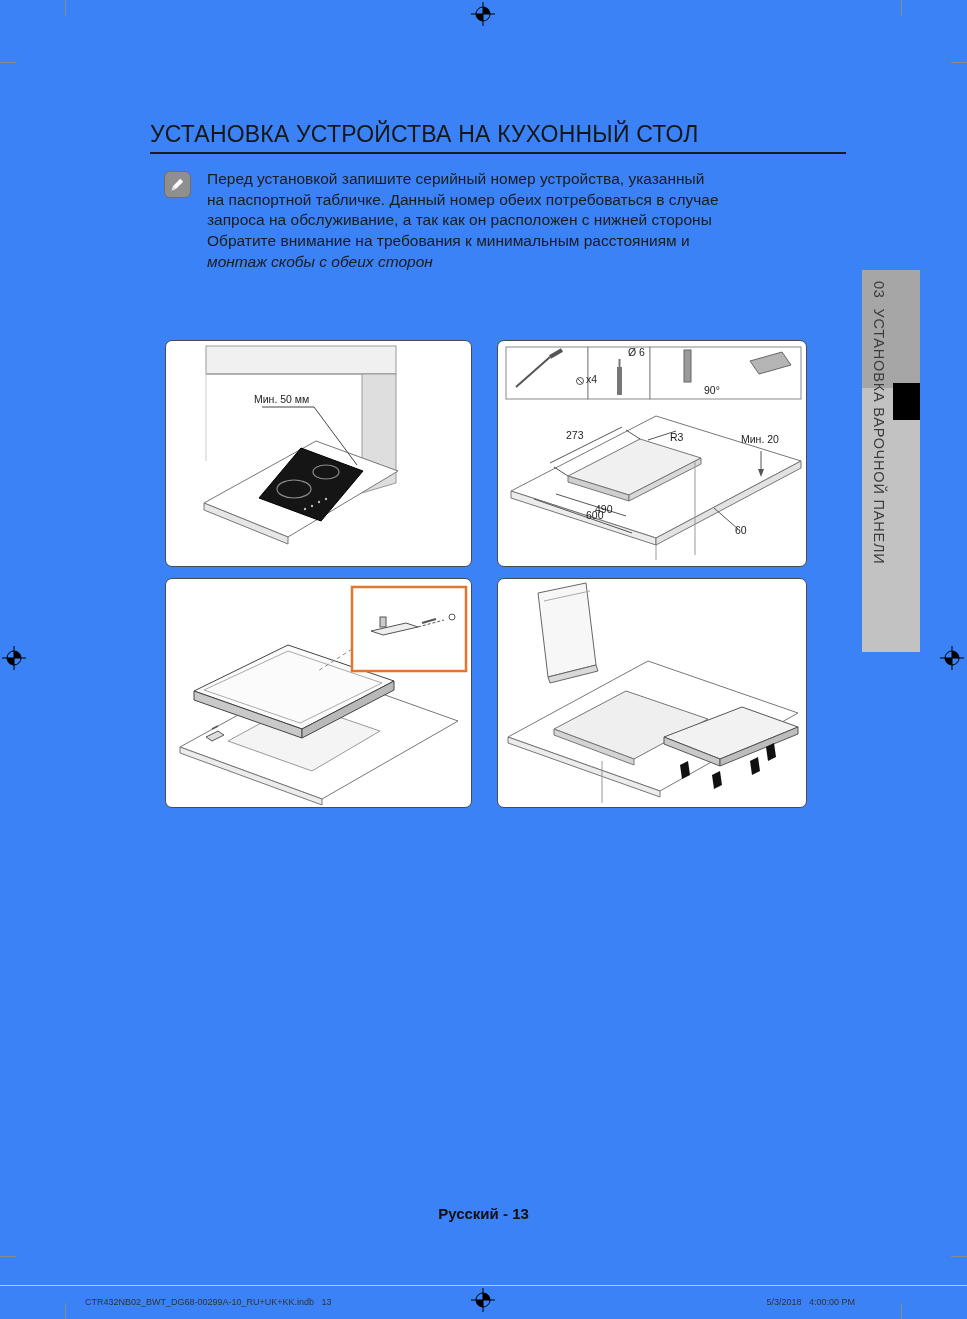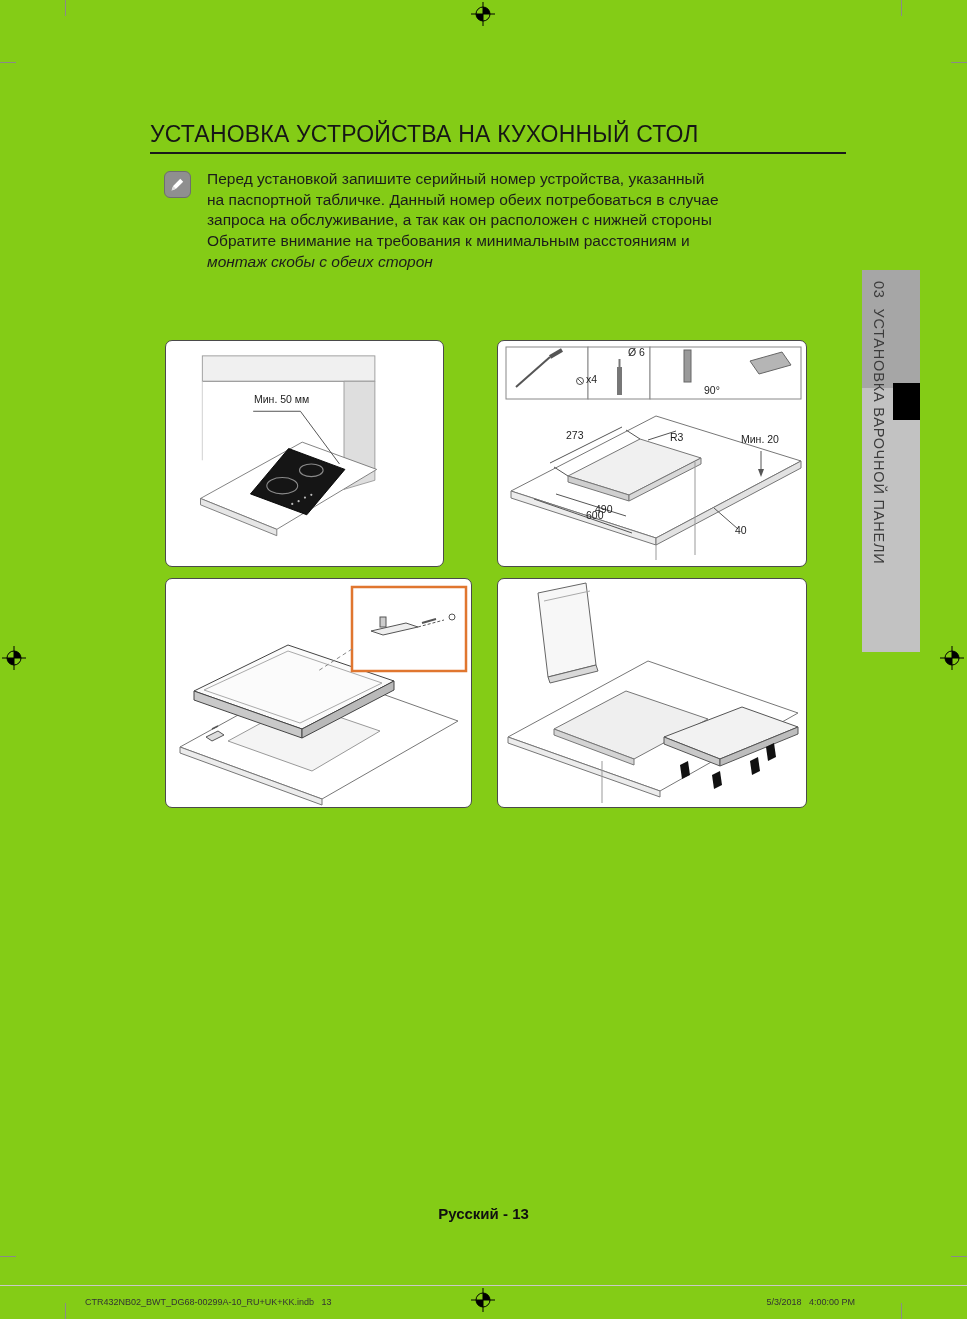--- a/index.html
+++ b/index.html
@@ -1,18 +1,18 @@
 <!DOCTYPE html>
 <html><head>
 <meta charset="utf-8">
 <style>
   * { margin:0; padding:0; box-sizing:border-box; }
   html,body { background:#ffffff; }
   body { font-family:"Liberation Sans", sans-serif; }
-  .page { position:relative; width:967px; height:1319px; background:#84cc16; overflow:hidden; margin:0 auto; }
+  .page { position:relative; width:967px; height:1319px; background:#3b82f6; overflow:hidden; margin:0 auto; }
 
   
   .title { position:absolute; left:150px; top:121px; font-size:23px; color:#161616; letter-spacing:0.2px; }
   .title-rule { position:absolute; left:150px; top:152px; width:696px; height:2px; background:#1a1a1a; }
 
   
   .note-icon { position:absolute; left:164px; top:171px; width:27px; height:27px; background:#8f8f8f;
                border:1px solid #6e6e6e; border-radius:6px; display:flex; align-items:center; justify-content:center; }
   .note-text { position:absolute; left:207px; top:169px; width:610px; font-size:15.5px; line-height:20.7px; color:#1c1c1c; }
   .nline { white-space:pre; }
@@ -95,21 +95,21 @@
   </div>
 
   <div class="note-text">
     <div class="nline">Перед установкой запишите серийный номер устройства, указанный</div>
     <div class="nline">на паспортной табличке. Данный номер обеих потребоваться в случае</div>
     <div class="nline">запроса на обслуживание, а так как он расположен с нижней стороны</div>
     <div class="nline">Обратите внимание на требования к минимальным расстояниям и</div>
     <div class="nline italic">монтаж скобы с обеих сторон</div>
   </div>
 
-  <div class="panel" style="left:165px; top:340px; width:279px; height:227px;">
+  <div class="panel" style="left:165px; top:340px; width:307px; height:227px;">
     <svg viewBox="0 0 305 225">
       <g>
         <rect x="40" y="5" width="190" height="28" fill="#f0f0f0" stroke="#999" stroke-width="1"></rect>
         <line x1="40" y1="33" x2="230" y2="33" stroke="#999"></line>
       </g>
       <g>
         <polygon points="196,33 230,33 230,142 196,152" fill="#dedede" stroke="#999"></polygon>
         <line x1="40" y1="33" x2="40" y2="120" stroke="#cccccc"></line>
       </g>
       <g>
@@ -177,21 +177,21 @@
       </g>
     </svg>
     <span class="dlabel" style="left:88px;  top:32px;">x4</span>
     <span class="dlabel" style="left:130px; top:5px;">Ø 6</span>
     <span class="dlabel" style="left:206px; top:43px;">90°</span>
     <span class="dlabel" style="left:172px; top:90px;">R3</span>
     <span class="dlabel" style="left:68px;  top:88px;">273</span>
     <span class="dlabel" style="left:243px; top:92px;">Мин. 20</span>
     <span class="dlabel" style="left:97px;  top:147px;margin-top:15px;">490</span>
     <span class="dlabel" style="left:88px;  top:168px;">600</span>
-    <span class="dlabel" style="left:237px; top:183px;">40</span>
+    <span class="dlabel" style="left:237px; top:183px;">60</span>
   </div>
 
   <div class="panel" style="left:165px; top:578px; width:307px; height:230px;">
     <svg viewBox="0 0 305 228">
       <g>
         <polygon points="14,168 152,92 292,142 156,220" fill="#ffffff" stroke="#777"></polygon>
         <polygon points="14,168 156,220 156,226 14,174" fill="#ececec" stroke="#777"></polygon>
         <polygon points="62,162 132,124 214,152 146,192" fill="#f4f4f4" stroke="#999"></polygon>
       </g>
       <g>

